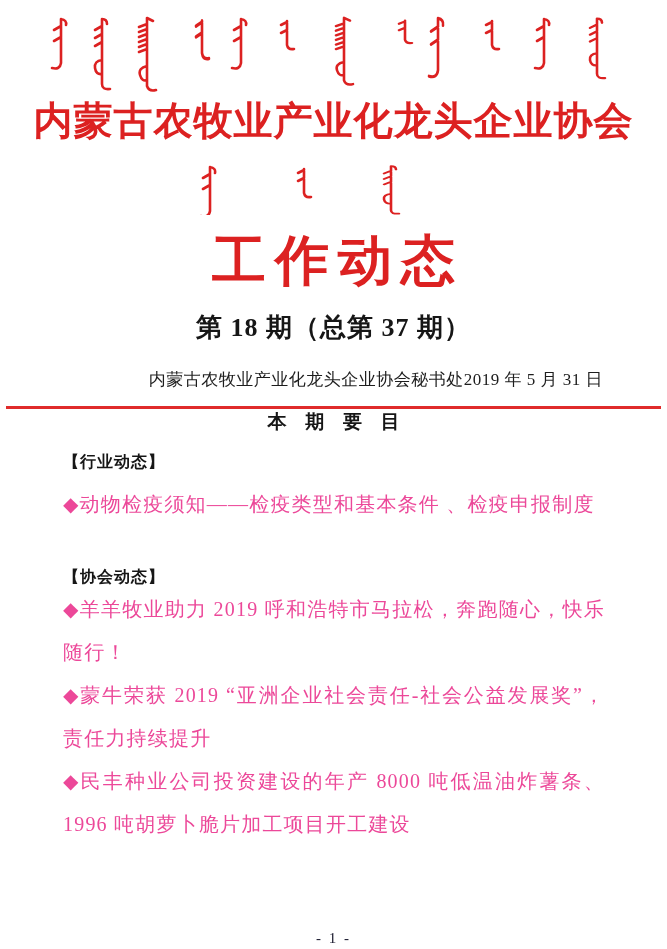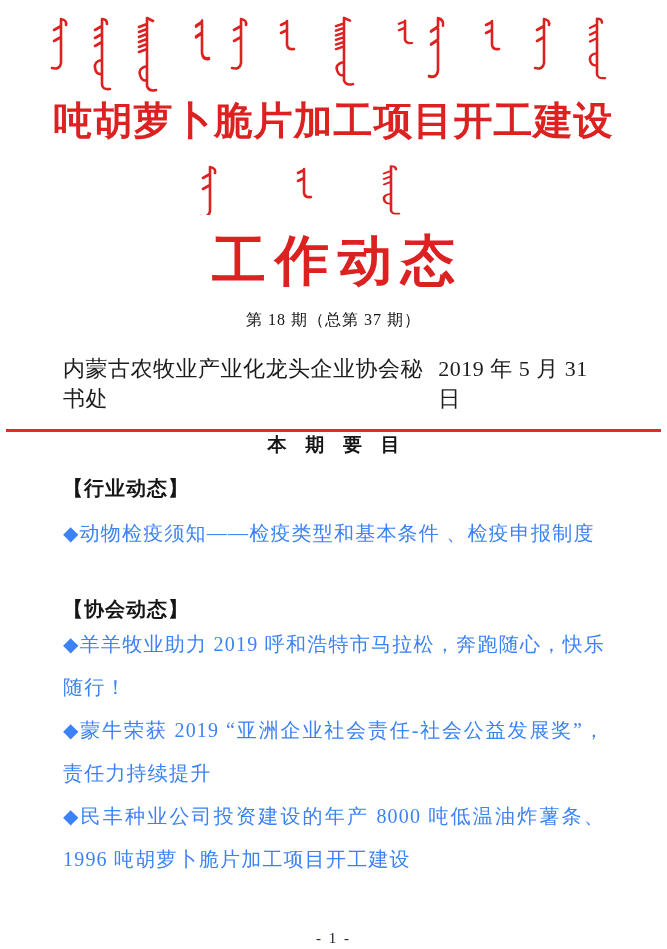--- a/index.html
+++ b/index.html
@@ -33,31 +33,31 @@
     font-weight: bold;
     letter-spacing: 9px;
     text-indent: 9px;
     color: #dc2121;
     line-height: 1.05;
     white-space: nowrap;
   }
   .issue-line {
     margin-top: 21px;
     text-align: center;
-    font-size: 16px;
-    font-weight: normal;
+    font-size: 26px;
+    font-weight: bold;
     color: #161616;
     letter-spacing: 1px;
   }
   .pub-row {
     margin: 23px 64px 0 63px;
     display: flex;
     justify-content: flex-end;
     align-items: baseline;
-    font-size: 22px;
+    font-size: 17px;
     color: #1d1d1d;
     letter-spacing: 0.5px;
   }
   .red-rule {
     margin: 15px 6px 0 6px;
     height: 0;
     border-top: 3px solid #e02b2b;
   }
   .toc-heading {
     text-align: center;
@@ -65,31 +65,31 @@
     font-weight: bold;
     letter-spacing: 7px;
     text-indent: 7px;
     color: #161616;
   }
   .section { margin: 0 62px 0 63px; }
   .section-first { margin-top: 17px; }
   .section-second { margin-top: 41px; }
   .sec-header {
     font-family: "Liberation Sans", "DejaVu Sans", sans-serif;
-    font-size: 20px;
+    font-size: 16px;
     font-weight: bold;
     color: #161616;
     letter-spacing: 1px;
   }
   .toc-item {
     font-size: 20px;
     line-height: 43px;
     letter-spacing: 1.2px;
     text-align: justify;
-    color: #3b82f6;
+    color: #ec4899;
   }
   .section-first .toc-item { margin-top: 10px; }
   .section-second .toc-item:first-of-type { margin-top: 5px; }
   .page-num {
     position: absolute;
     left: 0;
     bottom: 2px;
     width: 100%;
     text-align: center;
     font-size: 15px;
@@ -119,21 +119,21 @@
       <use href="#gc" transform="translate(232,4)"></use>
       <use href="#gd" transform="translate(287,1) scale(1,0.92)"></use>
       <use href="#gc" transform="translate(350,4) scale(1,0.8)"></use>
       <use href="#gb" transform="translate(382,1) scale(1,1.18)"></use>
       <use href="#gc" transform="translate(437,4)"></use>
       <use href="#gb" transform="translate(488,2)"></use>
       <use href="#ga" transform="translate(540,1) scale(1,0.85)"></use>
     </svg>
   </div>
 
-  <div class="org-title">吨胡萝卜脆片加工项目开工建设</div>
+  <div class="org-title">内蒙古农牧业产业化龙头企业协会</div>
 
   <div class="mong-row2">
     <svg width="250" height="52" viewBox="0 0 250 52" aria-hidden="true">
       <use href="#gb" transform="translate(5,2)"></use>
       <use href="#gc" transform="translate(100,4)"></use>
       <use href="#ga" transform="translate(185,1) scale(1,0.68)"></use>
     </svg>
   </div>
 
   <div class="bulletin-title">工作动态</div>

